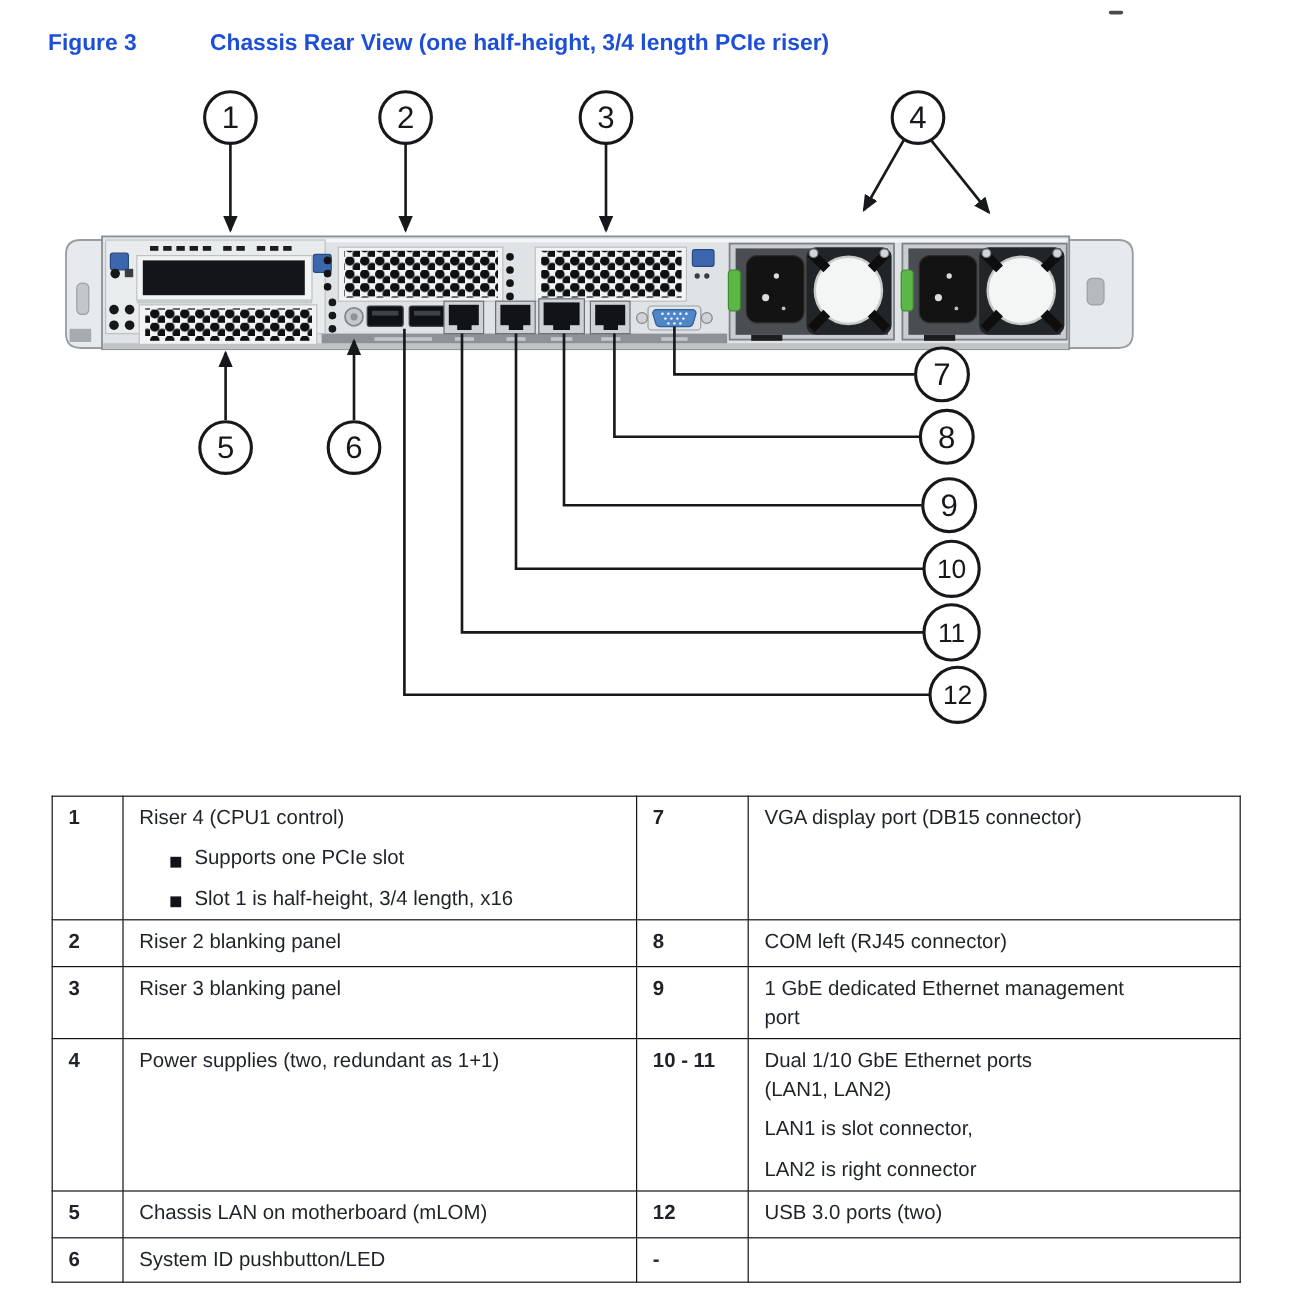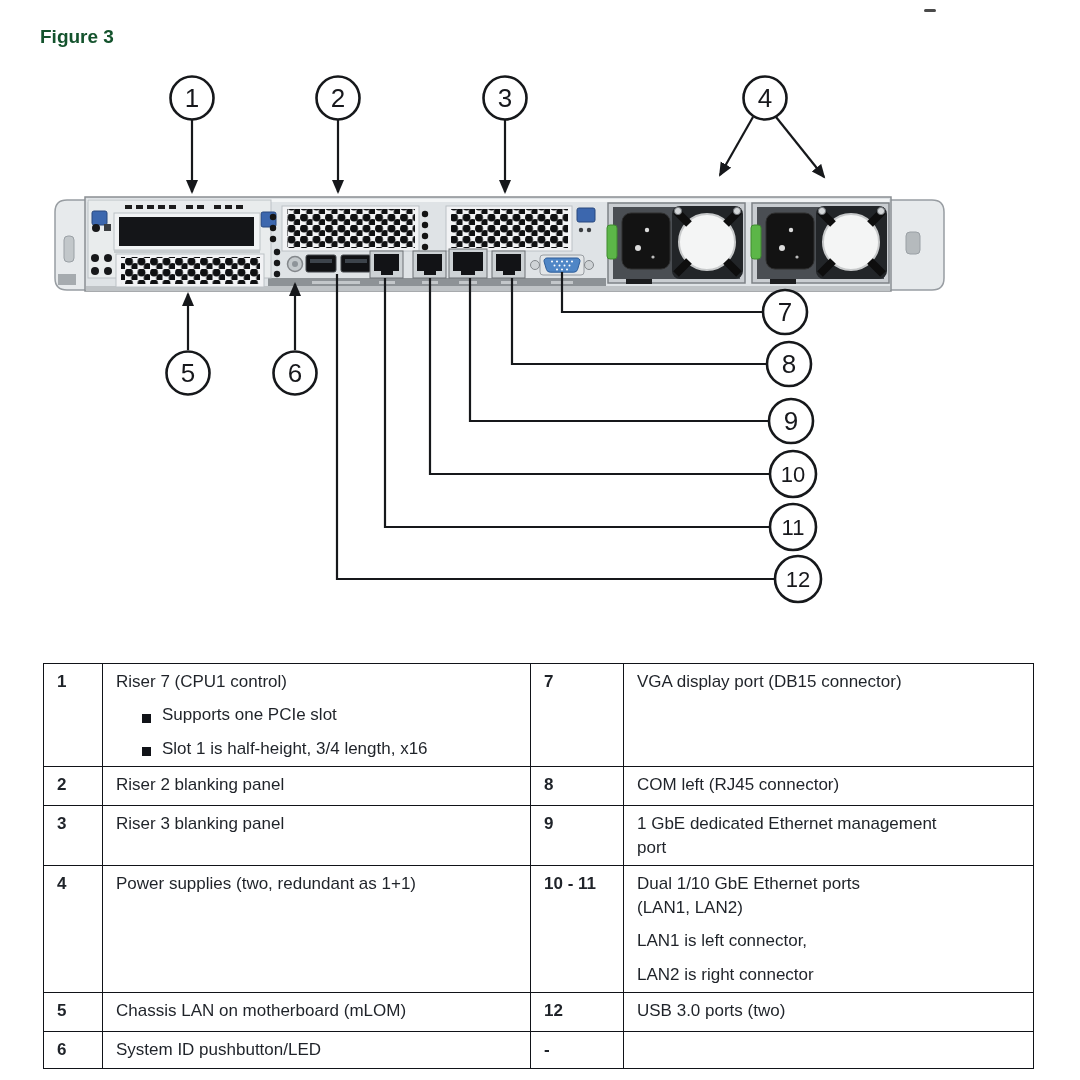--- a/index.html
+++ b/index.html
@@ -1,35 +1,36 @@
 <!DOCTYPE html>
 <html style="--text: #1f2329; --line: #16181b; --latch-blue: #3c67ae; --psu-green: #5cb648; --vga-blue: #4f86c6;"><head>
 <meta charset="utf-8">
 <style>
   html,body{margin:0;padding:0;background:#ffffff;}
   body{width:1080px;height:1080px;position:relative;font-family:"Liberation Sans",sans-serif;color:var(--text,#1f2329);overflow:hidden;}
   .page-mark{position:absolute;left:924px;top:9px;width:12px;height:3px;background:#4a4a4a;border-radius:2px;}
-  .figure-caption{position:absolute;left:40px;top:26px;display:flex;font-size:19px;font-weight:bold;color:#14532d;}
+  .figure-caption{position:absolute;left:40px;top:26px;display:flex;font-size:19px;font-weight:bold;color:#1d4ed8;}
   .fig-label{width:135px;flex:none;}
   .diagram-wrap{position:absolute;left:0;top:60px;width:1080px;height:600px;}
   table.legend{position:absolute;left:43px;top:663px;width:990px;border-collapse:collapse;table-layout:fixed;font-size:17px;line-height:1.38;}
   table.legend td{border:1.6px solid #111318;vertical-align:top;padding:6px 10px 6px 13px;}
   td.num{font-weight:bold;}
   td.desc p{margin:0;white-space:pre-line;}
   td.desc p.para{margin-top:10px;}
   .bullet{display:flex;margin:10px 0 0 26px;align-items:center;}
   .sq{width:9px;height:9px;background:#111318;margin:6px 11px 0 0;flex:none;}
 </style>
 </head>
 <body>
 
 <div class="page-mark"></div>
 
 <div class="figure-caption">
   <span class="fig-label">Figure 3</span>
+  <span class="fig-title">Chassis Rear View (one half-height, 3/4 length PCIe riser)</span>
 </div>
 
 <div class="diagram-wrap">
 <svg width="1080" height="600" viewBox="0 0 1080 600" xmlns="http://www.w3.org/2000/svg">
   <defs>
     <pattern id="holes" x="0" y="0" width="12.5" height="11" patternUnits="userSpaceOnUse">
       <circle cx="4" cy="3.5" r="4" fill="#0f1012"></circle>
       <circle cx="10.25" cy="9" r="4" fill="#0f1012"></circle>
     </pattern>
     <marker id="arrow" markerUnits="userSpaceOnUse" markerWidth="15" markerHeight="13" refX="12" refY="6" orient="auto-start-reverse">
@@ -269,21 +270,21 @@
   <colgroup>
       <col style="width:59px">
       <col style="width:428px">
       <col style="width:93px">
       <col style="width:410px">
     </colgroup>
   <tbody>
     <tr style="height:100px">
       <td class="num">1</td>
       <td class="desc">
-        <p>Riser 7 (CPU1 control)</p>
+        <p>Riser 4 (CPU1 control)</p>
         <div class="bullet">
             <span class="sq"></span>
             <span>Supports one PCIe slot</span>
           </div>
         <div class="bullet">
             <span class="sq"></span>
             <span>Slot 1 is half-height, 3/4 length, x16</span>
           </div>
       </td>
       <td class="num">7</td>
@@ -314,21 +315,21 @@
     </tr>
     <tr style="height:123px">
       <td class="num">4</td>
       <td class="desc">
           <p>Power supplies (two, redundant as 1+1)</p>
         </td>
       <td class="num">10 - 11</td>
       <td class="desc">
         <p>Dual 1/10 GbE Ethernet ports
 (LAN1, LAN2)</p>
-        <p class="para">LAN1 is left connector,</p>
+        <p class="para">LAN1 is slot connector,</p>
         <p class="para">LAN2 is right connector</p>
       </td>
     </tr>
     <tr style="height:39px">
       <td class="num">5</td>
       <td class="desc">
           <p>Chassis LAN on motherboard (mLOM)</p>
         </td>
       <td class="num">12</td>
       <td class="desc">

